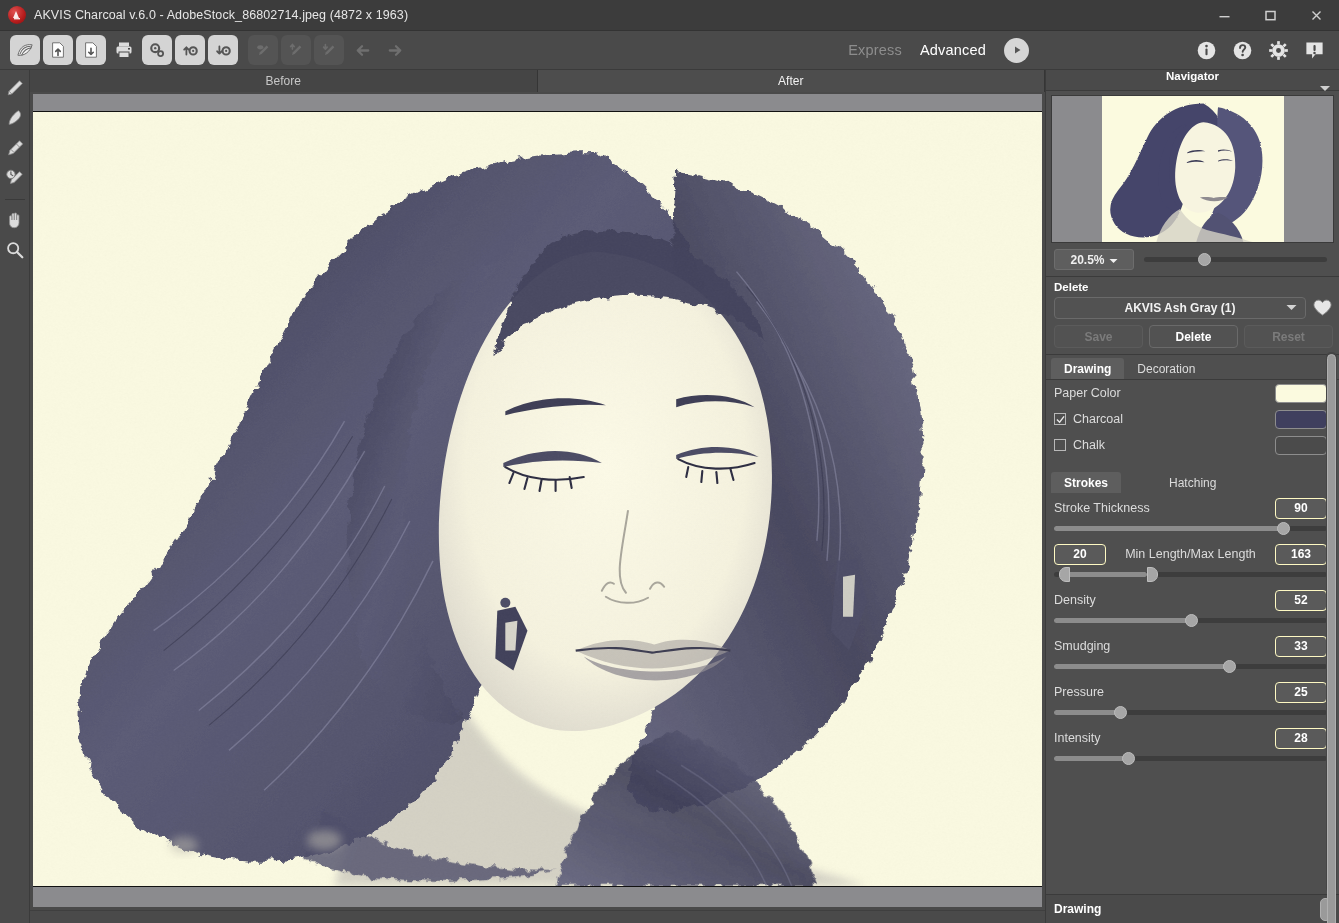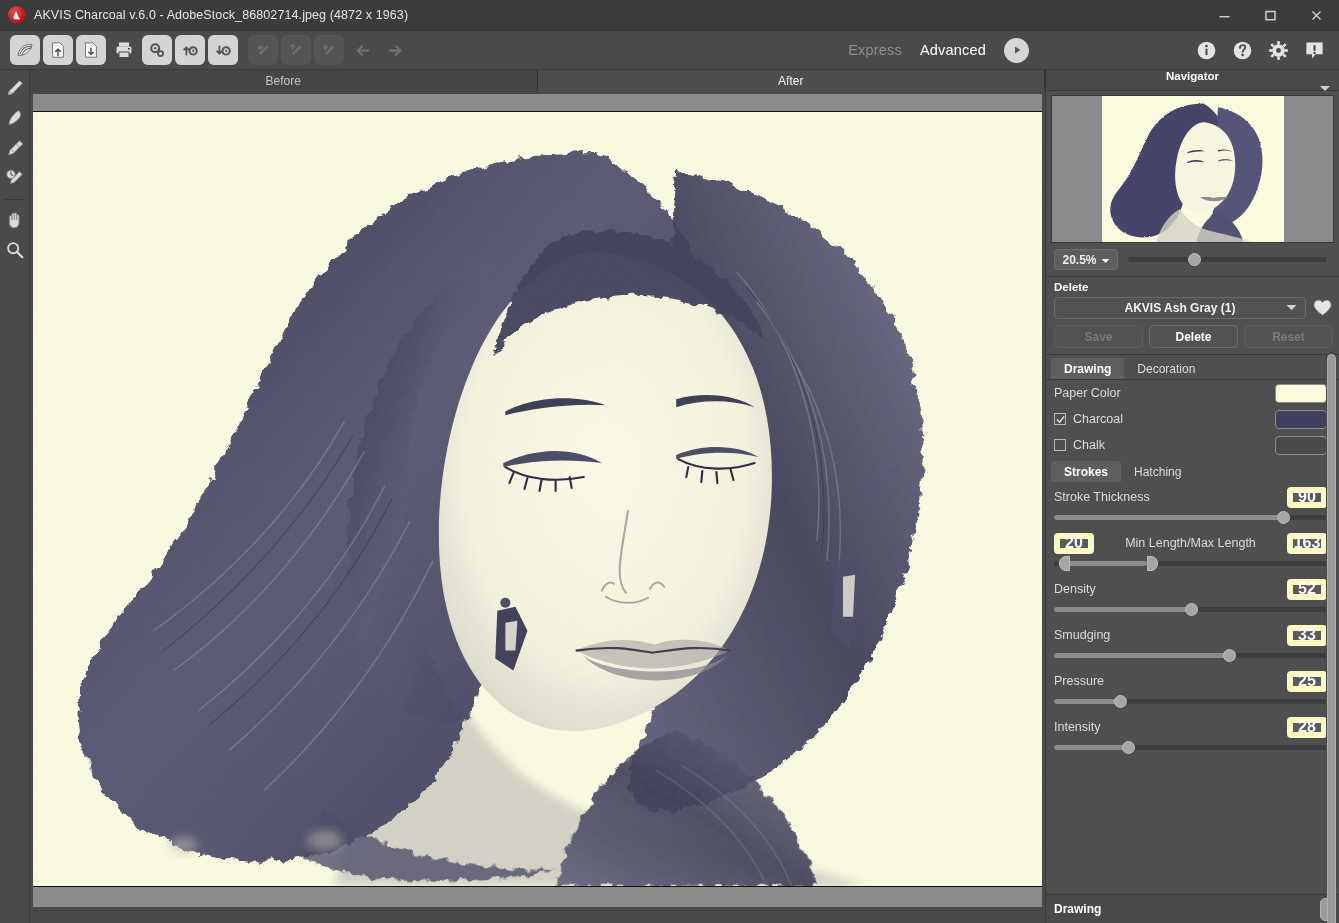--- a/index.html
+++ b/index.html
@@ -162,21 +162,21 @@
   .nav-thumb {
     width: 182px; height: 146px;
     background: #fbfadf; position: relative; overflow: hidden;
   }
 
   .zoom-row {
     display: flex; align-items: center; padding: 6px 6px 6px 8px;
     border-bottom: 1px solid #3b3b3b;
   }
   .zoom-combo {
-    width: 64px; height: 21px; background: #5e5e5e;
+    width: 80px; height: 21px; background: #5e5e5e;
     border: 1px solid #6d6d6d; border-radius: 3px;
     display: flex; align-items: center; justify-content: center;
     color: #f0f0f0; font-size: 12px; font-weight: bold;
     gap: 4px;
   }
   .slider { position: relative; height: 14px; display: flex; align-items: center; }
   .strack { position: absolute; left: 0; right: 0; height: 5px; border-radius: 3px; background: #3d3d3d; }
   .sfill { position: absolute; left: 0; height: 5px; border-radius: 3px; background: #8c8c8c; }
   .shandle {
     position: absolute; width: 13px; height: 13px; border-radius: 50%;
@@ -220,26 +220,26 @@
   .row-lbl { color: #dcdcdc; font-size: 12.5px; }
   .swatch {
     width: 52px; height: 19px; border-radius: 4px;
     border: 1px solid #8d8d8d; margin-left: auto;
   }
   .cbox {
     width: 12px; height: 12px; border: 1px solid #b9b9b9;
     margin-right: 7px; display: flex; align-items: center; justify-content: center;
     color: #e8e8e8; font-size: 10px; line-height: 1;
   }
-  .subtabs { display: flex; margin: 3px 0 2px -3px; }
+  .subtabs { display: flex; margin: 14px 0 2px -3px; gap: 35px; }
   .valbox {
-    width: 40px; height: 21px; border-radius: 4px;
-    background: #5a5a5a; border: 6px solid #fef9c3;
+    width: 52px; height: 21px; border-radius: 4px;
+    background: #5a5a5a; border: 1px solid #fef9c3;
     display: flex; align-items: center; justify-content: center;
-    color: #ffffff; font-size: 16px; font-weight: bold;
+    color: #ffffff; font-size: 12px; font-weight: bold;
     margin-left: auto;
   }
   .valbox.left { margin-left: 0; margin-right: 0; }
   .slider-row { height: 20px; position: relative; }
   .slider-row .slider { width: 100%; }
 
   .range-row { display: flex; align-items: center; height: 26px; gap: 8px; }
   .range-lbl { color: #dcdcdc; font-size: 12.5px; flex: 1; text-align: center; }
   .rhandle {
     position: absolute; width: 11px; height: 15px; background: #a6a6a6;

